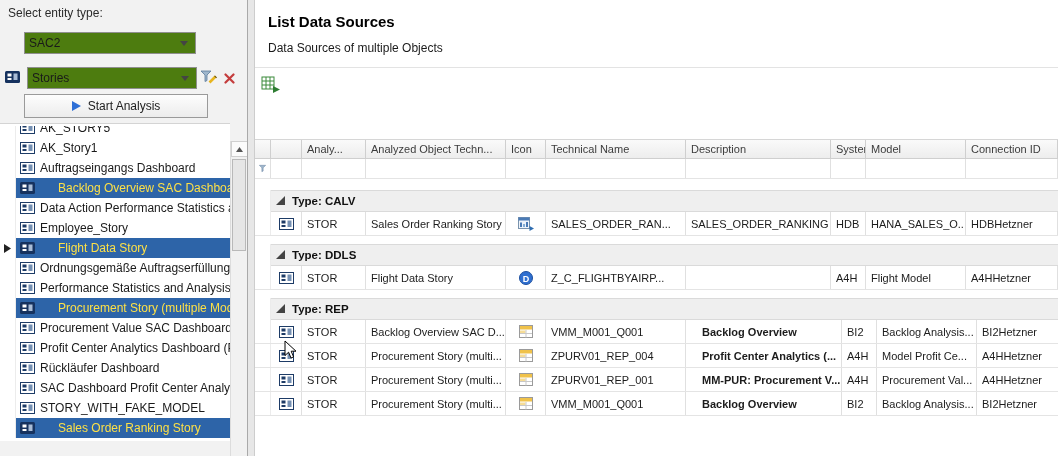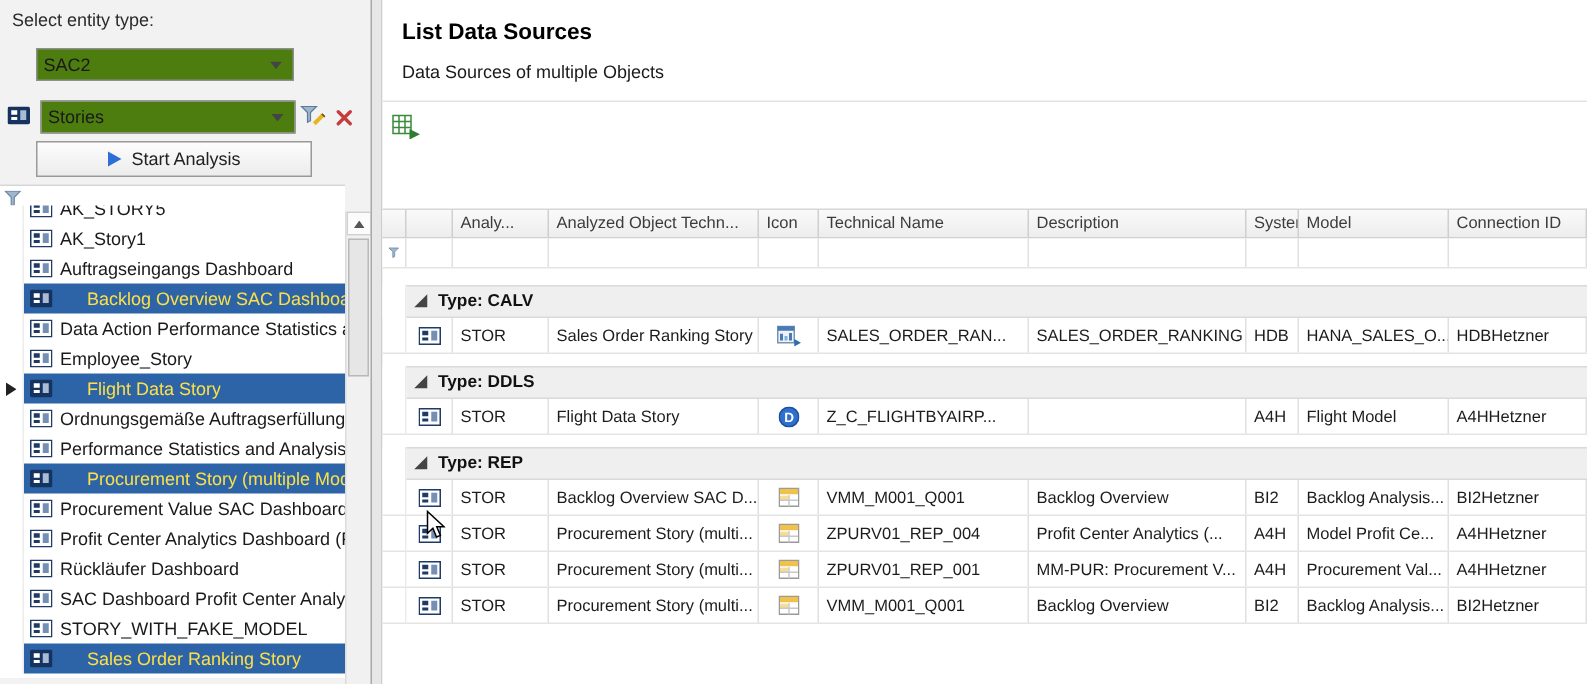--- a/index.html
+++ b/index.html
@@ -18,21 +18,21 @@
   .lp-entity-icon { position:absolute; left:5px; top:71px; }
   .icon-btn { position:absolute; width:19px; height:19px; display:flex; align-items:center; justify-content:center; background:transparent; border:none; cursor:pointer; }
   .filter-edit-btn { left:199px; top:69px; }
   .clear-filter-btn { left:220px; top:70px; }
   .start-btn { position:absolute; left:24px; top:94px; width:184px; height:24px; border:1px solid #9a9a9a; background:linear-gradient(#fdfdfd,#ececec); display:flex; align-items:center; justify-content:center; gap:7px; font-size:12px; color:#222; cursor:pointer; }
   .play-glyph { width:0; height:0; border-left:9px solid #2e6fd6; border-top:5.5px solid transparent; border-bottom:5.5px solid transparent; }
 
   .lp-filter-row { position:absolute; left:0; top:123px; width:230px; height:18px; background:#fff; border-top:1px solid #d4d4d4; border-bottom:1px solid #e2e2e2; display:flex; align-items:center; }
   .lp-filter-row .funnel-cell { width:16px; display:flex; justify-content:center; }
 
-  .list-viewport { position:absolute; left:0; top:137px; width:230px; height:315px; background:#fff; overflow:hidden;text-align:right; }
+  .list-viewport { position:absolute; left:0; top:126px; width:230px; height:315px; background:#fff; overflow:hidden;text-align:right; }
   .list-stack { margin-top:-8px; }
   .list-row { height:20px; display:flex; align-items:stretch; }
   .row-ind { flex:0 0 16px; display:flex; align-items:center; justify-content:center; border-right:1px solid #ececec; background:#fff; }
   .row-body { flex:1; display:flex; align-items:center; gap:5px; padding-left:4px; overflow:hidden; }
   .list-row.selected .row-body { background:var(--selection,#2d64a8); color:#fde047;gap:23px; }
   .list-label { white-space:nowrap; overflow:hidden; font-size:12px; }
   .story-icon { display:inline-flex; align-items:center; }
 
   .v-scrollbar { position:absolute; left:230px; top:141px; width:17px; height:315px; background:#f1f1f1; border-left:1px solid #dcdcdc; }
   .sb-btn-up { position:absolute; left:0; top:0; width:17px; height:16px; background:#fbfbfb; border:1px solid #d0d0d0; display:flex; align-items:center; justify-content:center; cursor:pointer; }
@@ -72,21 +72,21 @@
   .grid-body { padding-top:11px; }
   .group-row { height:22px; display:flex; cursor:pointer; }
   .group-row + .group-row, .data-row + .group-row { margin-top:8px; }
   .group-row .ind { background:#fff; border-right:1px solid #ececec; }
   .group-body { flex:1; background:#efefef; border-top:1px solid #dadada; border-bottom:1px solid #dadada; display:flex; align-items:center; gap:7px; padding-left:5px; }
   .group-label { font-weight:bold; font-size:11.5px; color:#111; }
   .data-row { height:24px; border-bottom:1px solid #e4e4e4; cursor:pointer; }
   .data-row .cell { display:flex; align-items:center; padding:0 5px; font-size:11px; color:#1c1c1c; }
   .data-row .cell.center { justify-content:center; padding:0; }
   .data-row .ind { border-right:1px solid #ececec; }
-  .bold-desc { font-weight:normal; }
+  .bold-desc { font-weight:bold;margin-left:11px; }
 
   .mouse-cursor { position:absolute; left:284px; top:340px; pointer-events:none; z-index:50; }
 </style>
 </head>
 <body>
 
 <div class="app">
 
   <div class="left-panel">
     <div class="lp-label">Select entity type:</div>

